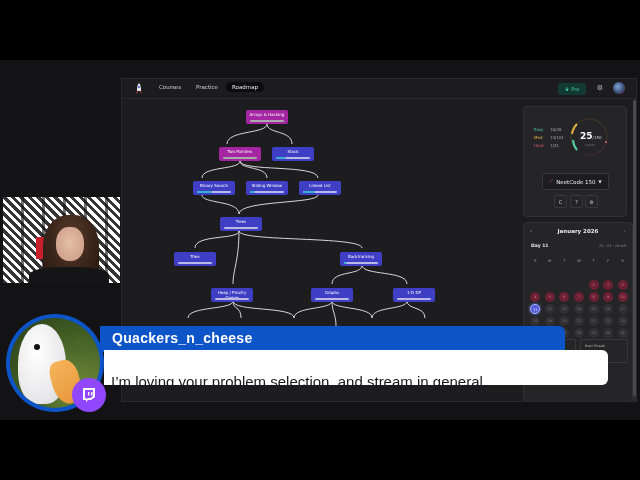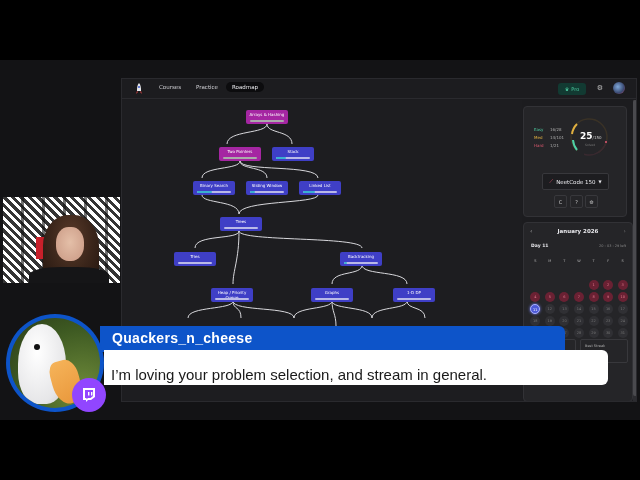--- a/index.html
+++ b/index.html
@@ -67,21 +67,21 @@
   .red-m { position: absolute; left: 33px; top: 40px; width: 14px; height: 22px; background: #c8202a; }
   .person-hair { position: absolute; left: 40px; top: 18px; width: 56px; height: 68px; background: radial-gradient(ellipse at 50% 35%, #5a3b2a 0%, #3a251a 55%, #24160f 100%); border-radius: 45% 45% 20% 20%; }
   .person-face { position: absolute; left: 53px; top: 30px; width: 28px; height: 34px; background: radial-gradient(ellipse at 50% 45%, #e4bfa8, #c99883); border-radius: 45%; }
   .person-body { position: absolute; left: 26px; top: 70px; width: 80px; height: 20px; background: #151517; border-radius: 40% 40% 0 0; }
 
   
   #chat { position: absolute; left: 0; top: 310px; width: 528px; height: 110px; text-align: right; }
   .chat-name-bar { position: absolute; left: 100px; top: 16px; width: 465px; height: 26px; background: #0d54c9; border-radius: 0 6px 0 0; }
   .chat-name { position: absolute; left: 112px; top: 20px; color: #fff; font-size: 14px; font-weight: bold; font-family: "Liberation Sans", sans-serif; letter-spacing: 0.3px; }
   .chat-msg-box { position: absolute; left: 104px; top: 40px; width: 504px; height: 35px; background: #fff; border-radius: 0 6px 6px 0; }
-  .chat-msg { position: absolute; left: 111px; top: 56px; color: #1a1a1a; font-size: 15px; font-family: "Liberation Sans", sans-serif; white-space: nowrap; }
+  .chat-msg { position: absolute; left: 111px; top: 63px; color: #1a1a1a; font-size: 15px; font-family: "Liberation Sans", sans-serif; white-space: nowrap; }
   .duck-ring { position: absolute; left: 6px; top: 4px; width: 98px; height: 98px; border-radius: 50%; background: #0d54c9; }
   .duck { position: absolute; left: 10px; top: 8px; width: 90px; height: 90px; border-radius: 50%; overflow: hidden; background: radial-gradient(ellipse at 80% 80%, #6e8a3a, #3e5a22 60%, #2a3a18); }
   .duck-head { position: absolute; left: 8px; top: 6px; width: 48px; height: 80px; background: radial-gradient(ellipse at 40% 35%, #ffffff, #e6e6e8 70%, #c8c8cc); border-radius: 50% 50% 40% 40%; }
   .duck-eye { position: absolute; left: 24px; top: 26px; width: 6px; height: 6px; border-radius: 50%; background: #111; }
   .duck-beak { position: absolute; left: 42px; top: 42px; width: 28px; height: 44px; background: linear-gradient(160deg, #f6b45a, #e8963a); border-radius: 30% 40% 50% 50%; transform: rotate(-15deg); }
   .twitch-badge { position: absolute; left: 72px; top: 68px; width: 34px; height: 34px; border-radius: 50%; background: #9146ff; display: flex; align-items: center; justify-content: center; }
 </style>
 </head>
 <body>
 

